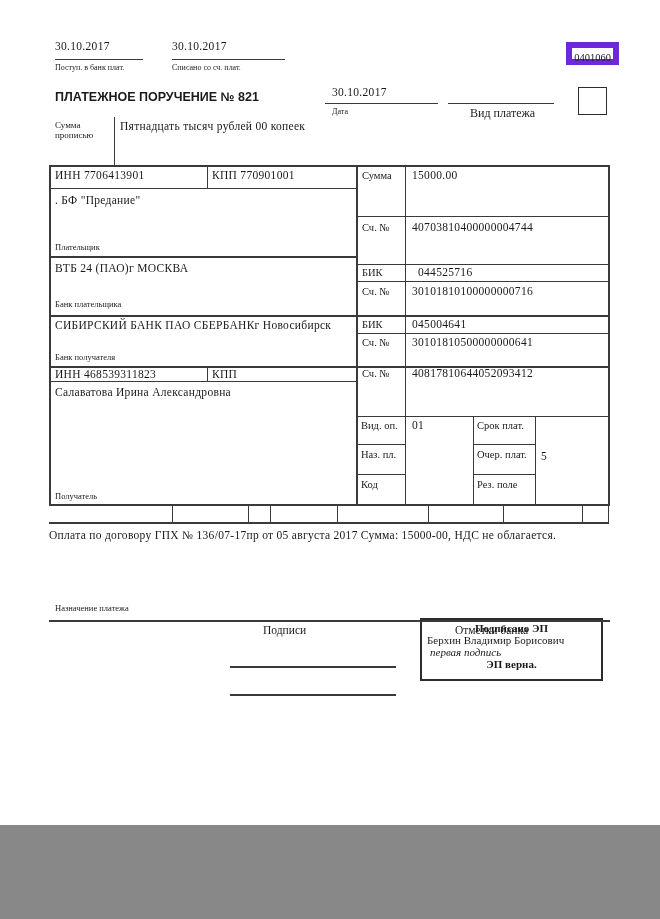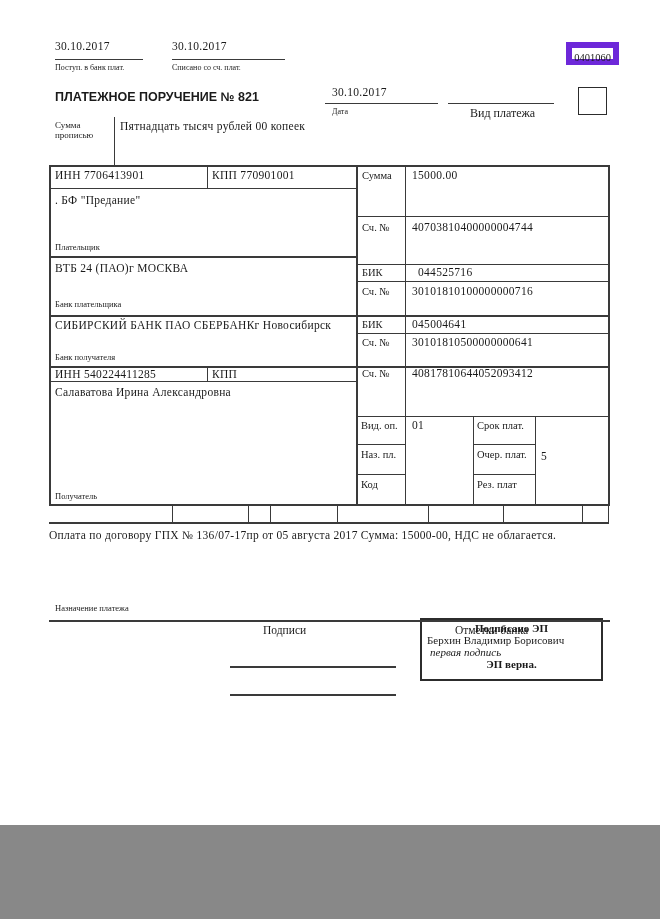--- a/index.html
+++ b/index.html
@@ -65,35 +65,35 @@
   <div class="t lbl" style="left:362px; top:286px;">Сч. №</div>
   <div class="t val" style="left:412px; top:285px;">30101810100000000716</div>
 
   <div class="t val" style="left:55px; top:319px;">СИБИРСКИЙ БАНК ПАО СБЕРБАНКг Новосибирск</div>
   <div class="t sm" style="left:55px; top:353px;">Банк получателя</div>
   <div class="t lbl" style="left:362px; top:319px;">БИК</div>
   <div class="t val" style="left:412px; top:318px;">045004641</div>
   <div class="t lbl" style="left:362px; top:337px;">Сч. №</div>
   <div class="t val" style="left:412px; top:336px;">30101810500000000641</div>
 
-  <div class="t val" style="left:55px; top:368px;">ИНН 540224411285</div>
+  <div class="t val" style="left:55px; top:368px;">ИНН 468539311823</div>
   <div class="t val" style="left:212px; top:368px;">КПП</div>
   <div class="t val" style="left:55px; top:386px;">Салаватова Ирина Александровна</div>
   <div class="t sm" style="left:55px; top:492px;">Получатель</div>
   <div class="t lbl" style="left:362px; top:368px;">Сч. №</div>
   <div class="t val" style="left:412px; top:367px;">40817810644052093412</div>
 
   <div class="t lbl" style="left:361px; top:420px;">Вид. оп.</div>
   <div class="t val" style="left:412px; top:419px;">01</div>
   <div class="t lbl wrap" style="left:477px; top:420px; width:52px;">Срок плат.</div>
   <div class="t lbl" style="left:361px; top:449px;">Наз. пл.</div>
   <div class="t lbl wrap" style="left:477px; top:449px; width:52px;">Очер. плат.</div>
   <div class="t val" style="left:541px; top:450px;">5</div>
   <div class="t lbl" style="left:361px; top:479px;">Код</div>
-  <div class="t lbl" style="left:477px; top:479px;">Рез. плат</div>
+  <div class="t lbl" style="left:477px; top:479px;">Рез. поле</div>
 
   <div class="t val" style="left:49px; top:529px;">Оплата по договору ГПХ № 136/07-17пр от 05 августа 2017 Сумма: 15000-00, НДС не облагается.</div>
   <div class="t sm" style="left:55px; top:604px;">Назначение платежа</div>
 
 
   <div class="t" style="left:263px; top:624px; font-size:11.5px;">Подписи</div>
 
   <div class="t" style="left:455px; top:624px; font-size:11.5px;">Отметки банка</div>
   <div class="box stampbox" style="left:420px; top:618px; width:183px; height:63px;">
     <div class="c b">Подписано ЭП</div>

